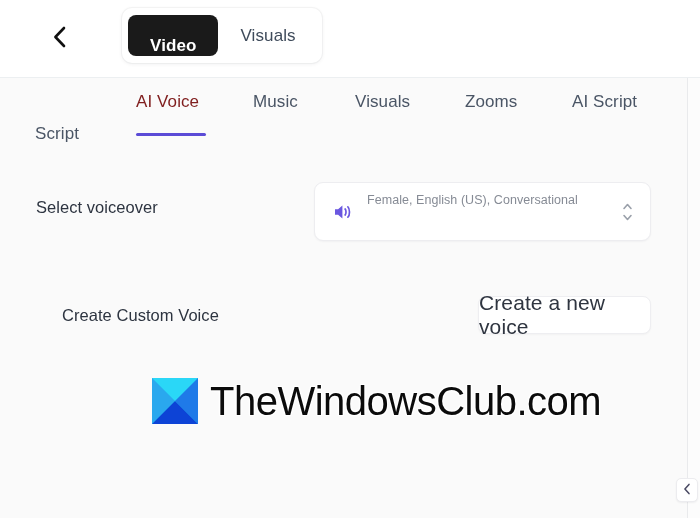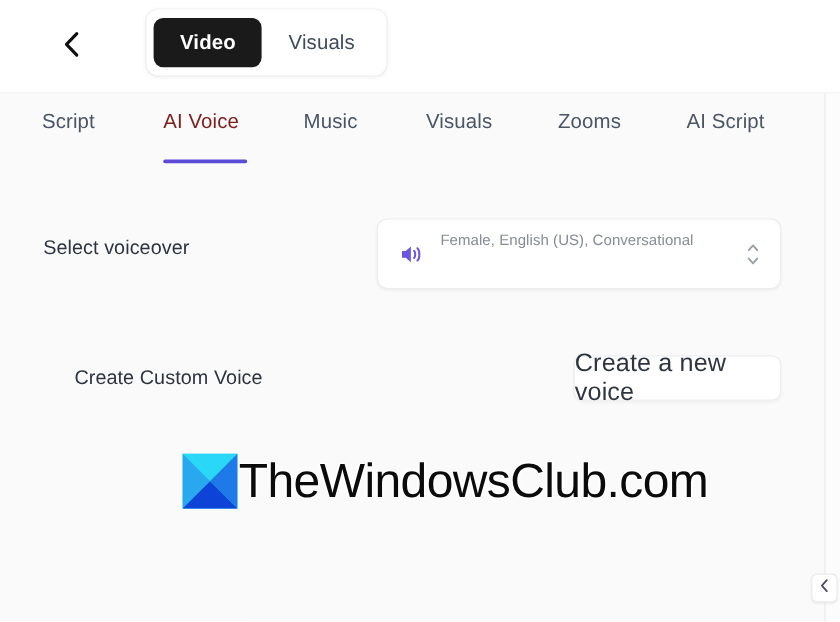--- a/index.html
+++ b/index.html
@@ -75,20 +75,21 @@
     white-space: nowrap;
     user-select: none;
   }
 
   .seg-item.active {
     background: #1a1a1a;
     color: #ffffff;
     padding: 0 22px;
     margin-left: 6px;
     font-weight: 600;
+    align-items: flex-end;
   }
 
   .seg-item.inactive {
     color: #3f4b5b;
     padding: 0 20px;
     margin-left: 2px;
     margin-right: 6px;
     font-weight: 400;
   }
 
@@ -275,21 +276,21 @@
     display: block;
     flex: 0 0 auto;
   }
 
   .wm-text {
     font-family: "Liberation Sans", sans-serif;
     font-size: 40px;
     line-height: 46px;
     color: #0b0b0b;
     letter-spacing: -0.5px;
-    margin-left: 1px;
+    margin-left: 12px;
     text-shadow:
        1px  1px 0 #ffffff,
       -1px  1px 0 #ffffff,
        1px -1px 0 #ffffff,
       -1px -1px 0 #ffffff,
        0 0 3px #ffffff,
        0 0 5px #ffffff;
   }
 </style>
 </head>
@@ -315,21 +316,21 @@
         <span>Visuals</span>
       </div>
     </div>
 
   </div>
 
   <div class="content">
 
     <div class="tabs">
 
-      <div class="tab" style="left:35px;">
+      <div class="tab" style="left:35px;margin-top:32px;">
         <span>Script</span>
       </div>
 
       <div class="tab active" style="left:136px;">
         <span>AI Voice</span>
       </div>
       <div class="tab-underline" style="left:136px; width:70px;"></div>
 
       <div class="tab" style="left:253px;">
         <span>Music</span>

